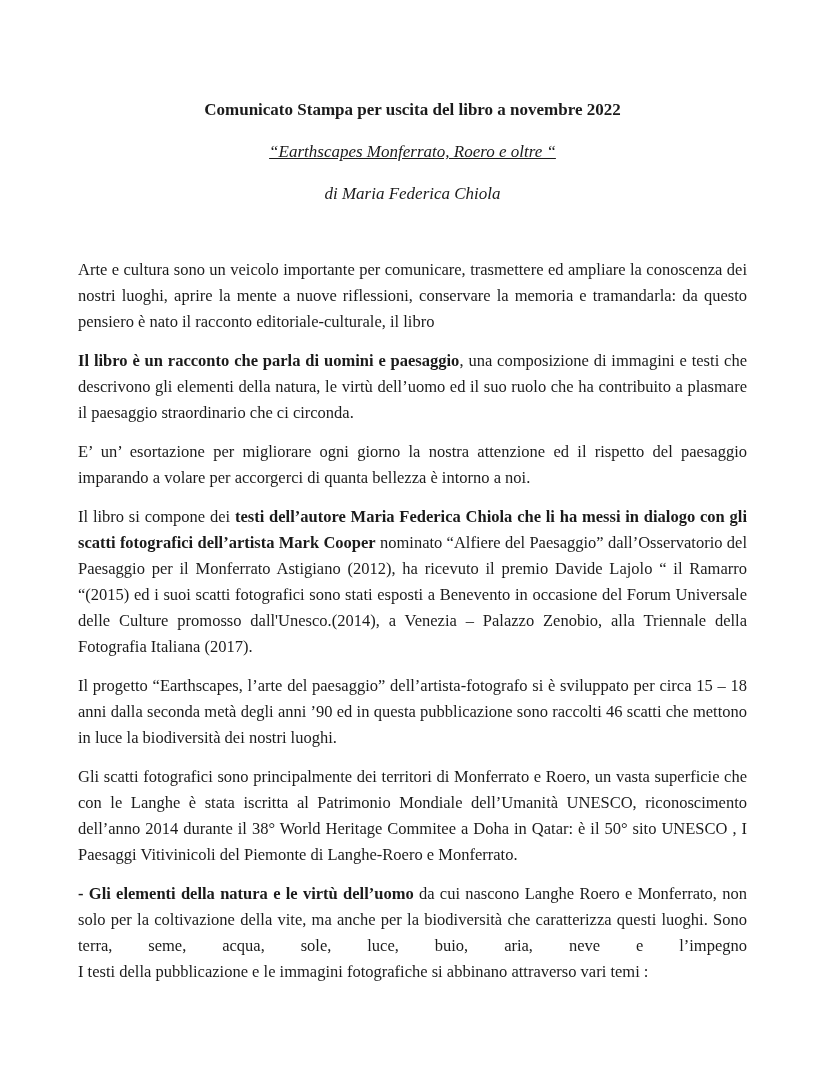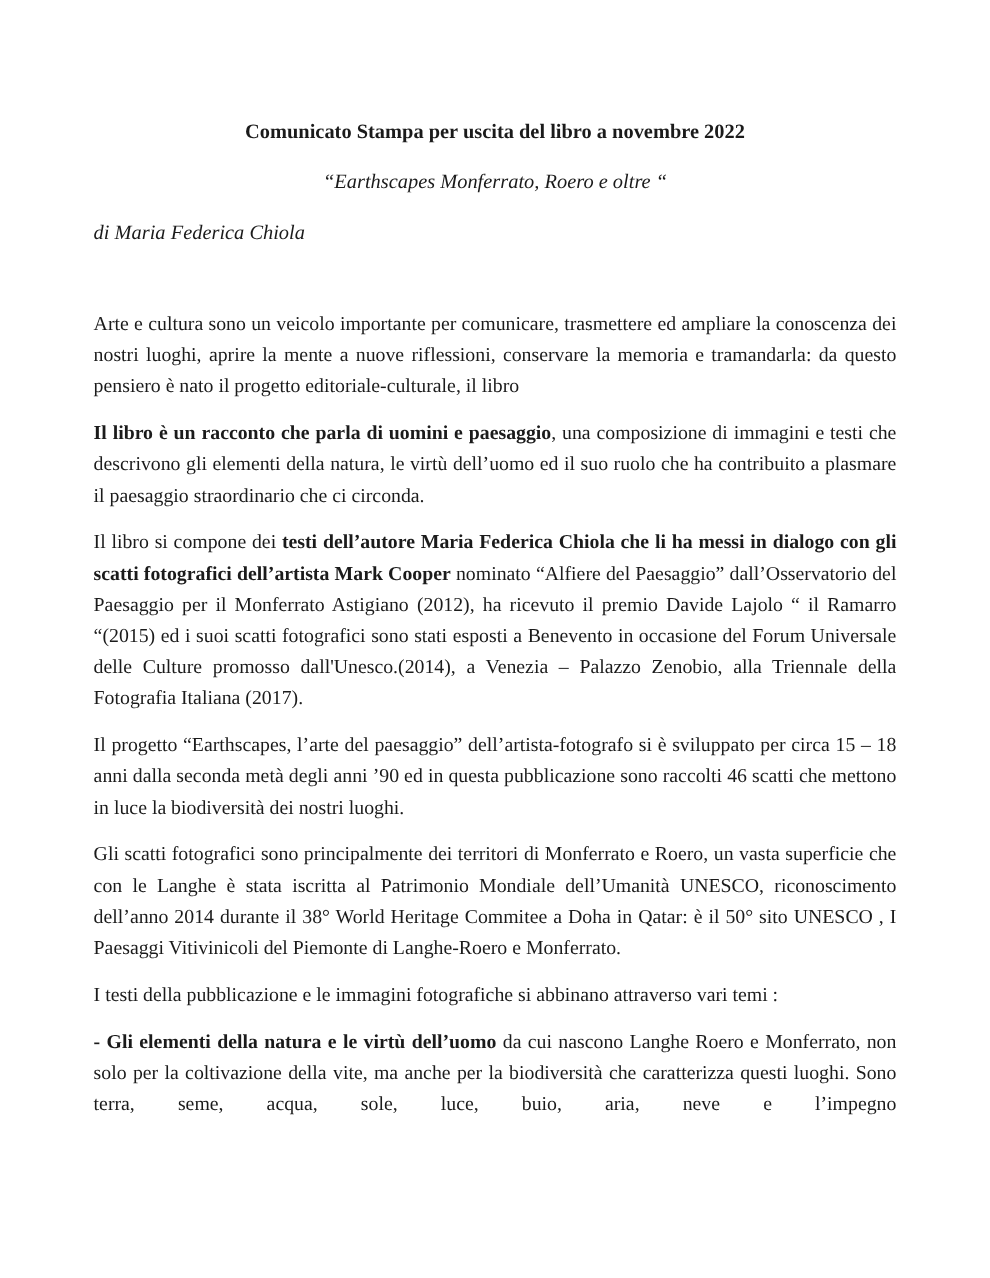--- a/index.html
+++ b/index.html
@@ -28,24 +28,26 @@
     text-align: center;
     line-height: 26px;
     margin: 0 0 16px 0;
   }
   .doc-subtitle {
     font-size: 17px;
     font-style: italic;
     text-align: center;
     line-height: 26px;
     margin: 0 0 16px 0;
+    text-decoration: underline;
   }
   .doc-byline {
     font-size: 17px;
     font-style: italic;
+    text-align: center;
     line-height: 26px;
     margin: 0 0 50px 0;
   }
   .book-title-heading {
     font-size: 17px;
     font-weight: bold;
     font-style: italic;
     text-align: center;
     line-height: 26px;
     margin: 0 0 13px 0;
@@ -68,29 +70,30 @@
 <body>
 
 <div class="page">
 
   <h1 class="doc-title">Comunicato Stampa per uscita del libro a novembre 2022</h1>
 
   <div class="doc-subtitle">“Earthscapes Monferrato, Roero e oltre “</div>
 
   <div class="doc-byline">di  Maria Federica Chiola</div>
 
-  <p class="body-text">Arte e cultura sono un veicolo importante per comunicare, trasmettere ed ampliare la conoscenza dei nostri luoghi, aprire la mente a nuove riflessioni, conservare la memoria e tramandarla: da questo pensiero è nato il progetto editoriale-culturale, il libro</p>
+  <p class="body-text">Arte e cultura sono un veicolo importante per comunicare, trasmettere ed ampliare la conoscenza dei nostri luoghi, aprire la mente a nuove riflessioni, conservare la memoria e tramandarla: da questo pensiero è nato il racconto editoriale-culturale, il libro</p>
 
 
   <p class="body-text"><span class="b">Il libro è un racconto che parla di uomini e paesaggio</span><span>, una composizione di immagini e testi che descrivono gli elementi della natura, le virtù dell’uomo ed il suo ruolo che ha contribuito a plasmare il paesaggio straordinario che ci circonda.</span></p>
 
+  <p class="body-text">E’ un’ esortazione per migliorare ogni giorno la nostra attenzione ed il  rispetto del paesaggio  imparando a volare per accorgerci di quanta bellezza è intorno a noi.</p>
 
   <p class="body-text"><span>Il libro si compone dei </span><span class="b">testi dell’autore Maria Federica Chiola  che li ha  messi in dialogo con gli scatti fotografici dell’artista Mark Cooper</span><span> nominato “Alfiere del Paesaggio” dall’Osservatorio del Paesaggio per il Monferrato Astigiano (2012), ha ricevuto il premio Davide Lajolo “ il Ramarro “(2015) ed i suoi scatti fotografici sono stati esposti a Benevento in occasione del Forum Universale delle Culture promosso dall'Unesco.(2014), a Venezia – Palazzo Zenobio, alla Triennale della Fotografia Italiana (2017).</span></p>
 
   <p class="body-text">Il progetto  “Earthscapes, l’arte del paesaggio”  dell’artista-fotografo si è sviluppato per circa 15 – 18  anni dalla seconda metà degli anni ’90 ed in questa pubblicazione sono raccolti 46 scatti che mettono in luce la biodiversità dei nostri luoghi.</p>
 
   <p class="body-text">Gli scatti fotografici sono principalmente  dei territori di Monferrato e Roero, un vasta superficie che con le Langhe è stata iscritta al Patrimonio Mondiale dell’Umanità UNESCO, riconoscimento dell’anno 2014  durante il 38° World Heritage Commitee a Doha in Qatar: è il 50° sito  UNESCO , I Paesaggi Vitivinicoli del Piemonte di Langhe-Roero e Monferrato.</p>
 
+  <p class="body-text cut-at-page-end"><span class="b">- Gli elementi della natura e le virtù dell’uomo</span><span> da cui nascono Langhe Roero e Monferrato, non solo per la coltivazione della vite, ma anche per la biodiversità che caratterizza questi luoghi. Sono terra, seme, acqua, sole, luce, buio, aria, neve e l’impegno</span></p>
+
   <p class="body-text">I testi della pubblicazione e le immagini fotografiche si abbinano attraverso vari temi :</p>
-
-  <p class="body-text cut-at-page-end"><span class="b">- Gli elementi della natura e le virtù dell’uomo</span><span> da cui nascono Langhe Roero e Monferrato, non solo per la coltivazione della vite, ma anche per la biodiversità che caratterizza questi luoghi. Sono terra, seme, acqua, sole, luce, buio, aria, neve e l’impegno</span></p>
 
 </div>
 
 </body></html>

